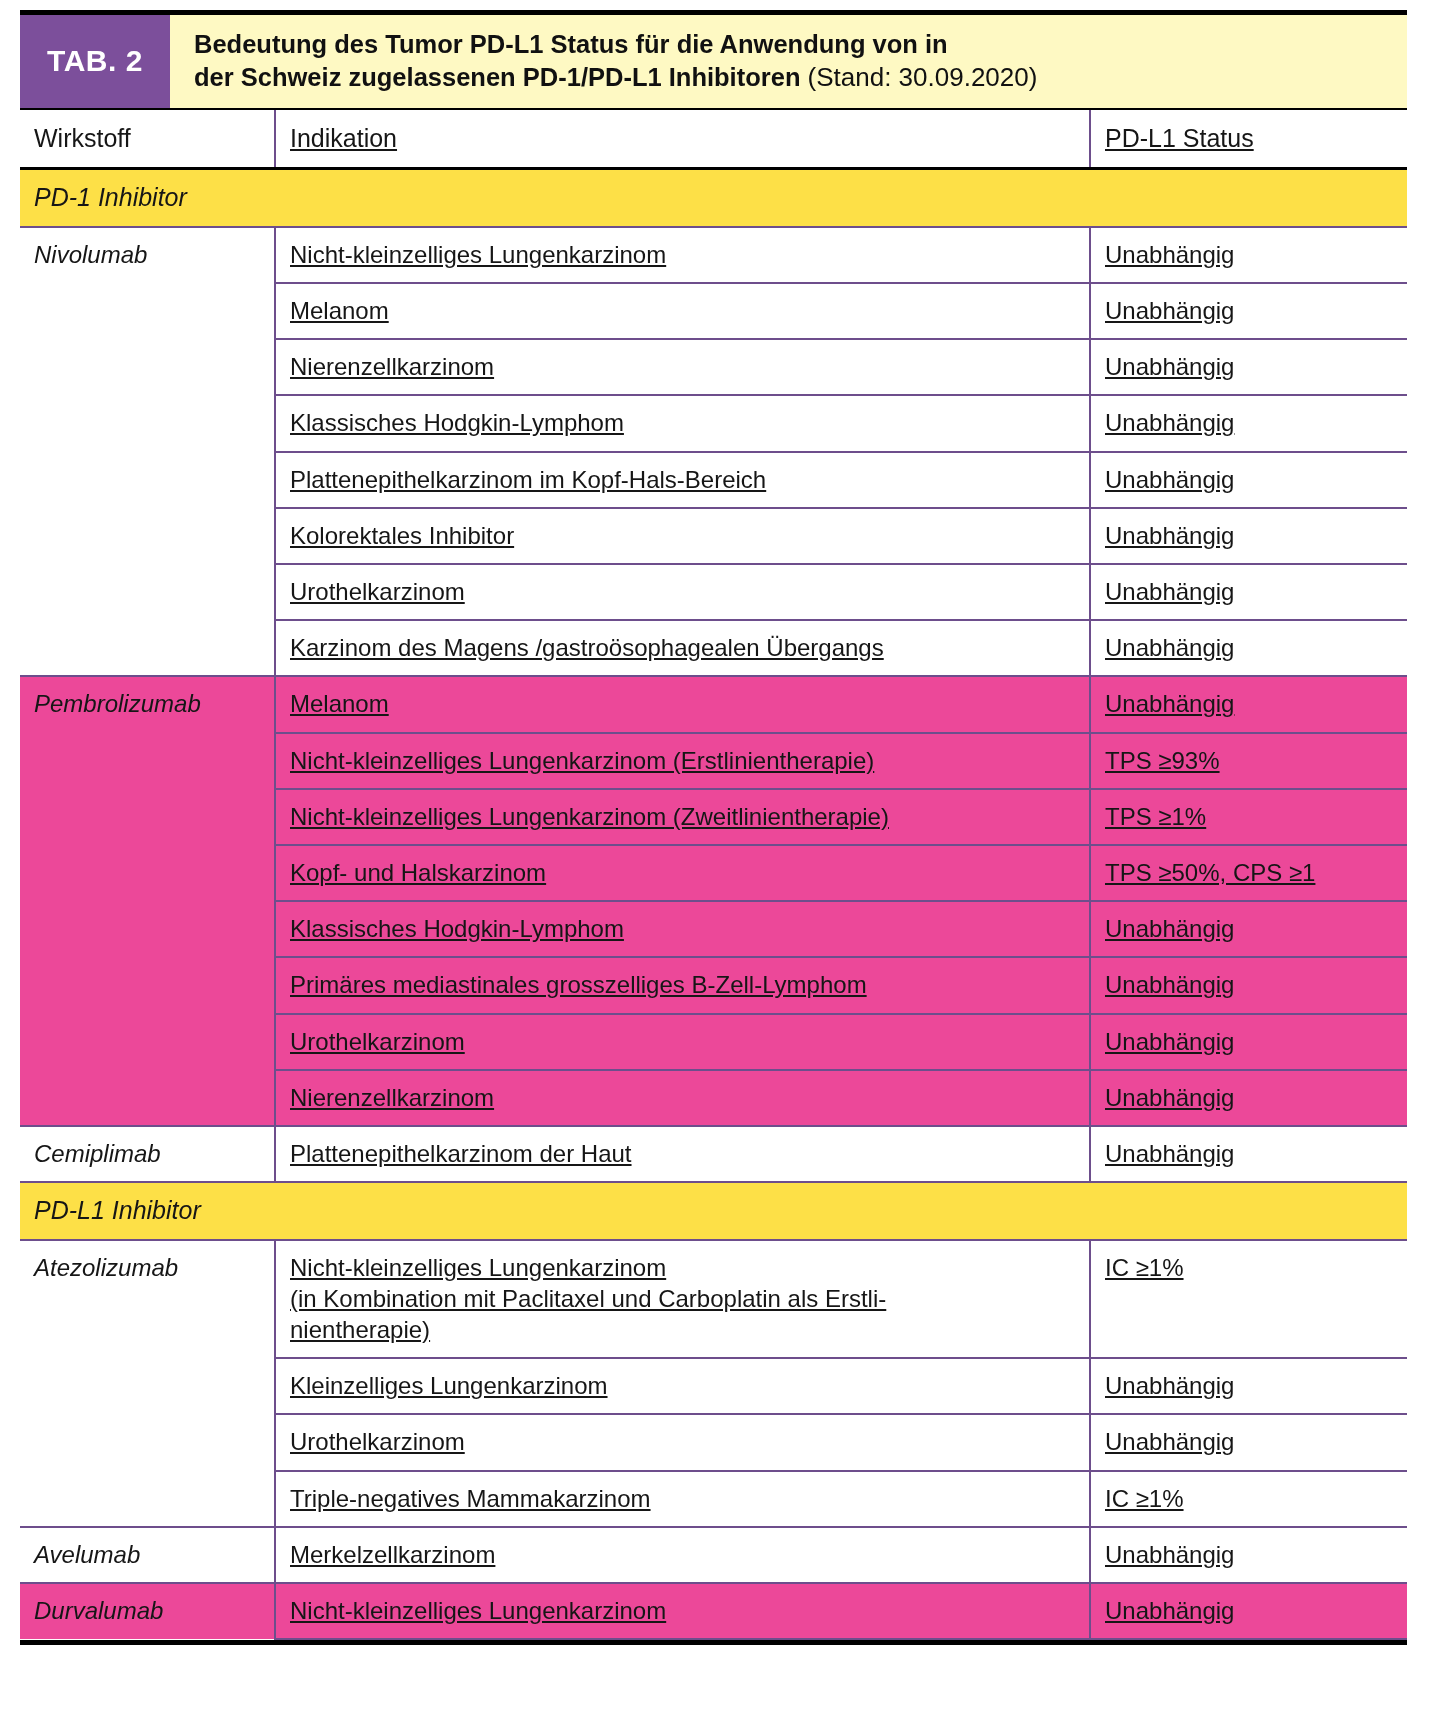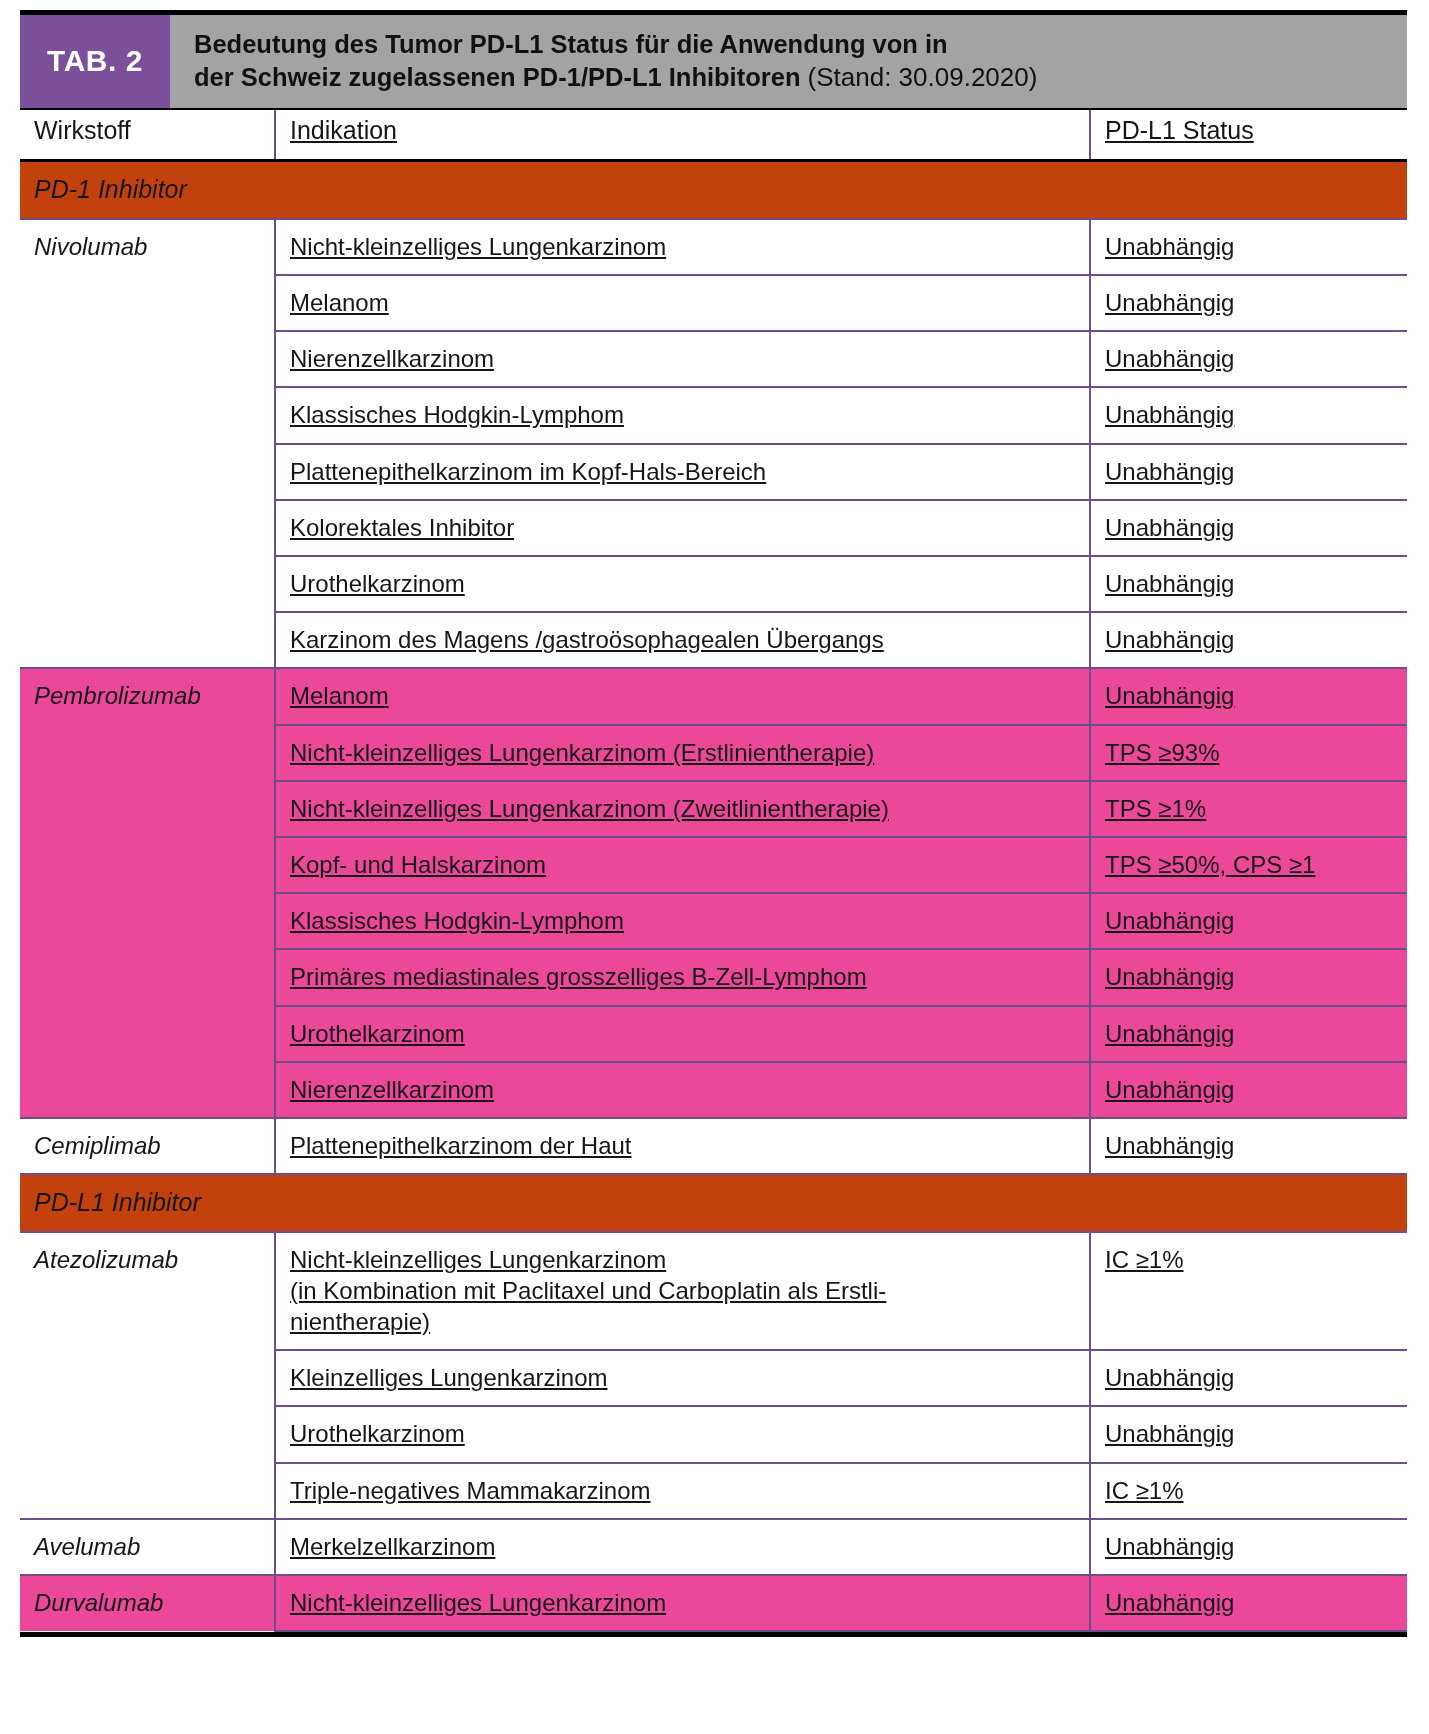--- a/index.html
+++ b/index.html
@@ -16,21 +16,21 @@
     width: 1387px;
     margin: 10px 20px 0 20px;
     border-top: 5px solid #000000;
     border-bottom: 5px solid #000000;
   }
 
   
   .tab-header {
     display: flex;
     align-items: stretch;
-    background: #a3a3a3;
+    background: #fef9c3;
     border-bottom: 2px solid #000000;
   }
   .tab-badge {
     width: 150px;
     min-width: 150px;
     background: #7c4f9b;
     color: #ffffff;
     display: flex;
     align-items: center;
     justify-content: center;
@@ -63,27 +63,27 @@
     line-height: 1.3;
     border-bottom: 2px solid #6d4e8c;
   }
   .col-a { width: 255px; }
   .col-b { width: 815px; }
   .col-c { width: auto; }
 
   tr.head td {
     font-size: 25px;
     border-bottom: 3px solid #000000;
-    padding-top: 4px;
+    padding-top: 12px;
     padding-bottom: 13px;
   }
   tr.section td {
     font-style: italic;
     font-size: 25px;
-    background: #c2410c;
+    background: #fde047;
     border-bottom: 2px solid #6d4e8c;
   }
   .sep-left { border-left: 2px solid #6d4e8c; text-decoration: underline; }
   .shade { background: #ec4899; }
   .white { background: #ffffff; }
   .drug-cell { border-bottom: 2px solid #6d4e8c; font-style: italic; }
   .nb { border-bottom: none !important; }
   .lastrow td { border-bottom: none; }
 </style>
 </head>

